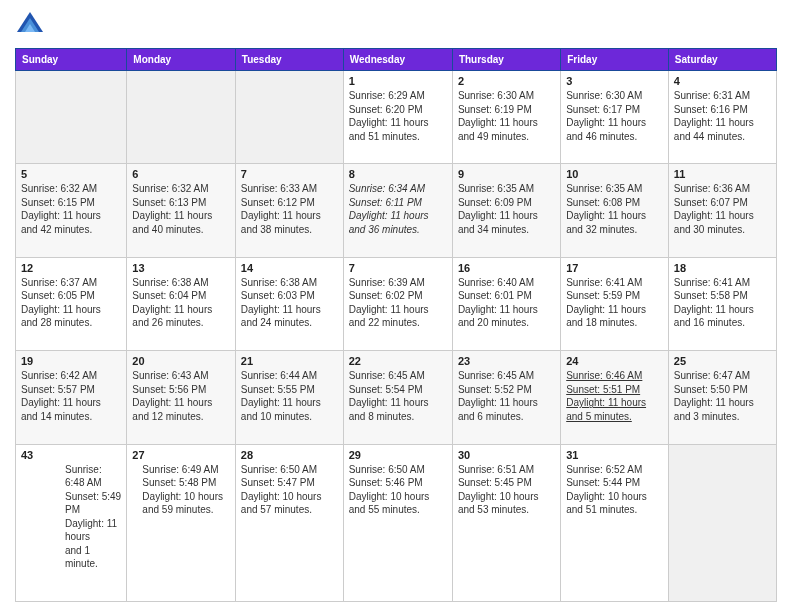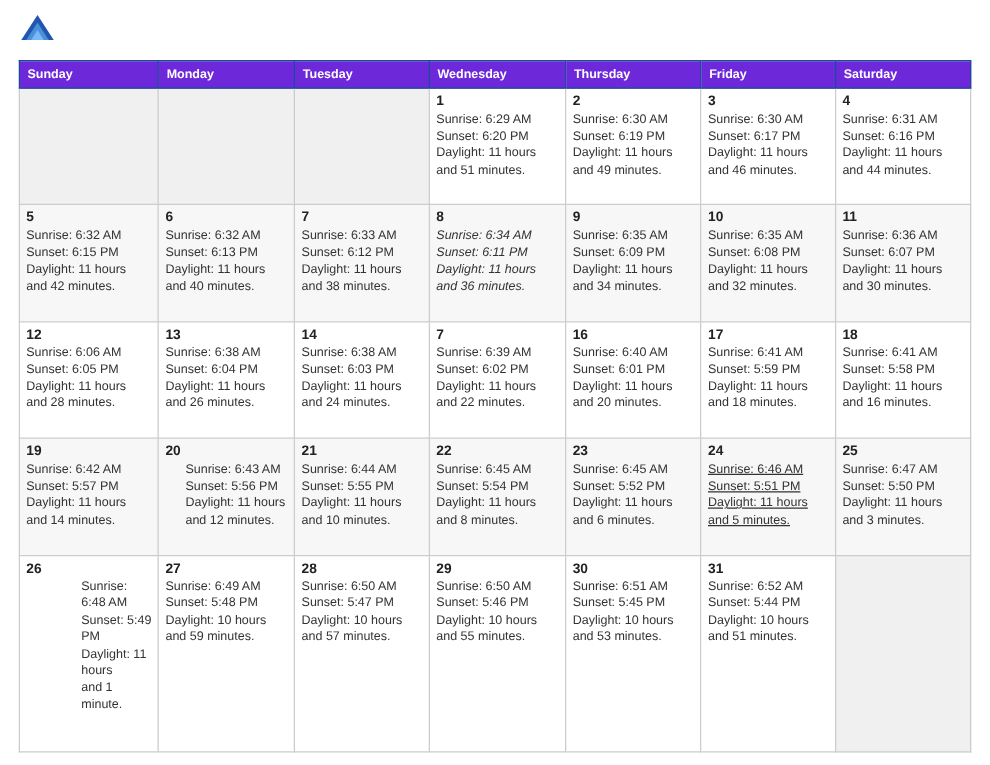--- a/index.html
+++ b/index.html
@@ -216,21 +216,21 @@
             <span class="day-num">11</span>
             <div class="day-detail" style="white-space: pre-line;">Sunrise: 6:36 AM
 Sunset: 6:07 PM
 Daylight: 11 hours
 and 30 minutes.</div>
           </td>
         </tr>
         <tr>
           <td>
             <span class="day-num">12</span>
-            <div class="day-detail" style="white-space: pre-line;">Sunrise: 6:06 AM
+            <div class="day-detail" style="white-space: pre-line;">Sunrise: 6:37 AM
 Sunset: 6:05 PM
 Daylight: 11 hours
 and 28 minutes.</div>
           </td>
           <td>
             <span class="day-num">13</span>
             <div class="day-detail" style="white-space: pre-line;">Sunrise: 6:38 AM
 Sunset: 6:04 PM
 Daylight: 11 hours
 and 26 minutes.</div>
@@ -274,21 +274,21 @@
         <tr>
           <td>
             <span class="day-num">19</span>
             <div class="day-detail" style="white-space: pre-line;">Sunrise: 6:42 AM
 Sunset: 5:57 PM
 Daylight: 11 hours
 and 14 minutes.</div>
           </td>
           <td>
             <span class="day-num">20</span>
-            <div class="day-detail" style="white-space: pre-line; margin-left: 16px;">Sunrise: 6:43 AM
+            <div class="day-detail" style="white-space: pre-line;">Sunrise: 6:43 AM
 Sunset: 5:56 PM
 Daylight: 11 hours
 and 12 minutes.</div>
           </td>
           <td>
             <span class="day-num">21</span>
             <div class="day-detail" style="white-space: pre-line;">Sunrise: 6:44 AM
 Sunset: 5:55 PM
 Daylight: 11 hours
 and 10 minutes.</div>
@@ -317,29 +317,29 @@
           <td>
             <span class="day-num">25</span>
             <div class="day-detail" style="white-space: pre-line;">Sunrise: 6:47 AM
 Sunset: 5:50 PM
 Daylight: 11 hours
 and 3 minutes.</div>
           </td>
         </tr>
         <tr>
           <td>
-            <span class="day-num">26</span>
+            <span class="day-num">43</span>
             <div class="day-detail" style="white-space: pre-line; margin-left: 44px;">Sunrise: 6:48 AM
 Sunset: 5:49 PM
 Daylight: 11 hours
 and 1 minute.</div>
           </td>
           <td>
             <span class="day-num">27</span>
-            <div class="day-detail" style="white-space: pre-line;">Sunrise: 6:49 AM
+            <div class="day-detail" style="white-space: pre-line; margin-left: 10px;">Sunrise: 6:49 AM
 Sunset: 5:48 PM
 Daylight: 10 hours
 and 59 minutes.</div>
           </td>
           <td>
             <span class="day-num">28</span>
             <div class="day-detail" style="white-space: pre-line;">Sunrise: 6:50 AM
 Sunset: 5:47 PM
 Daylight: 10 hours
 and 57 minutes.</div>

